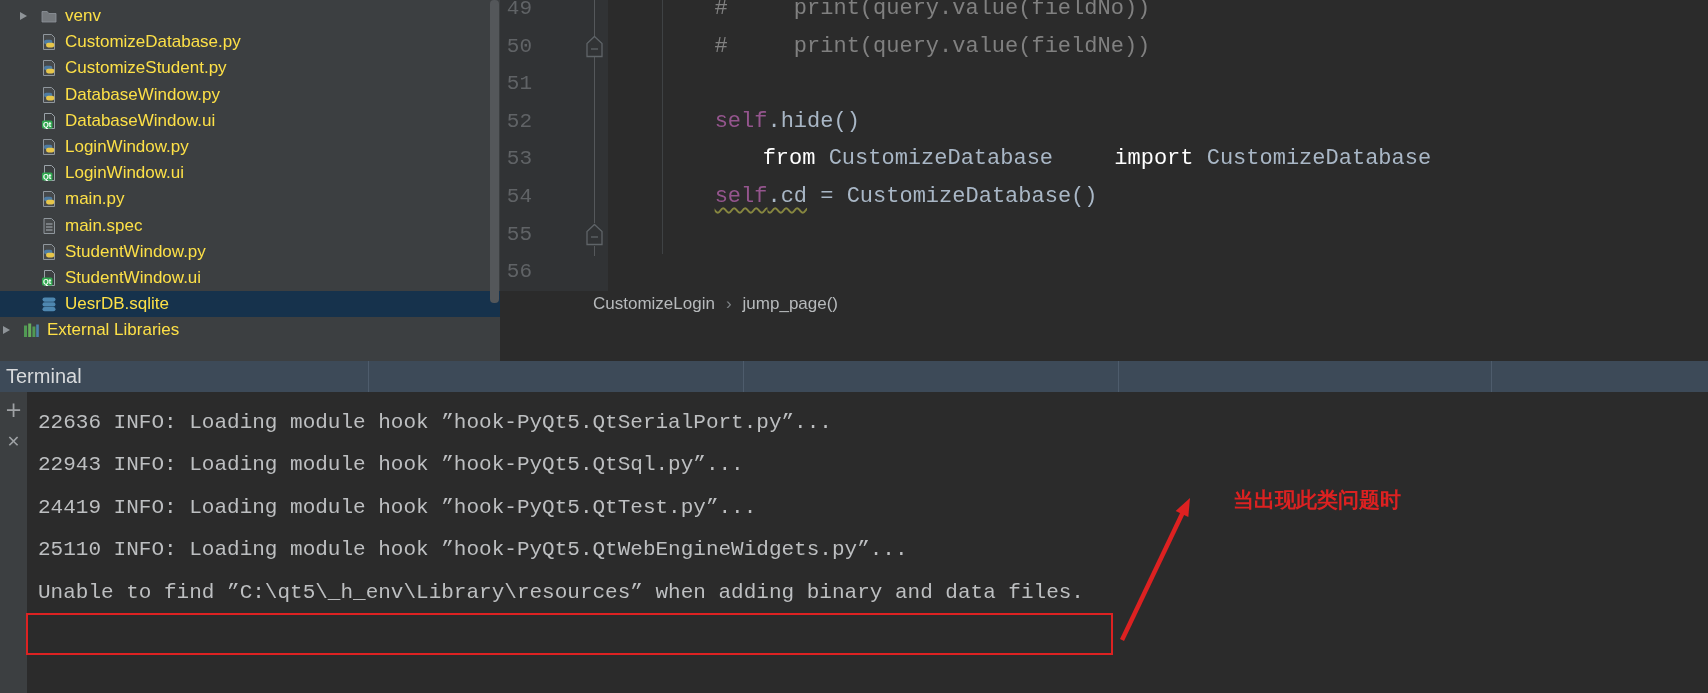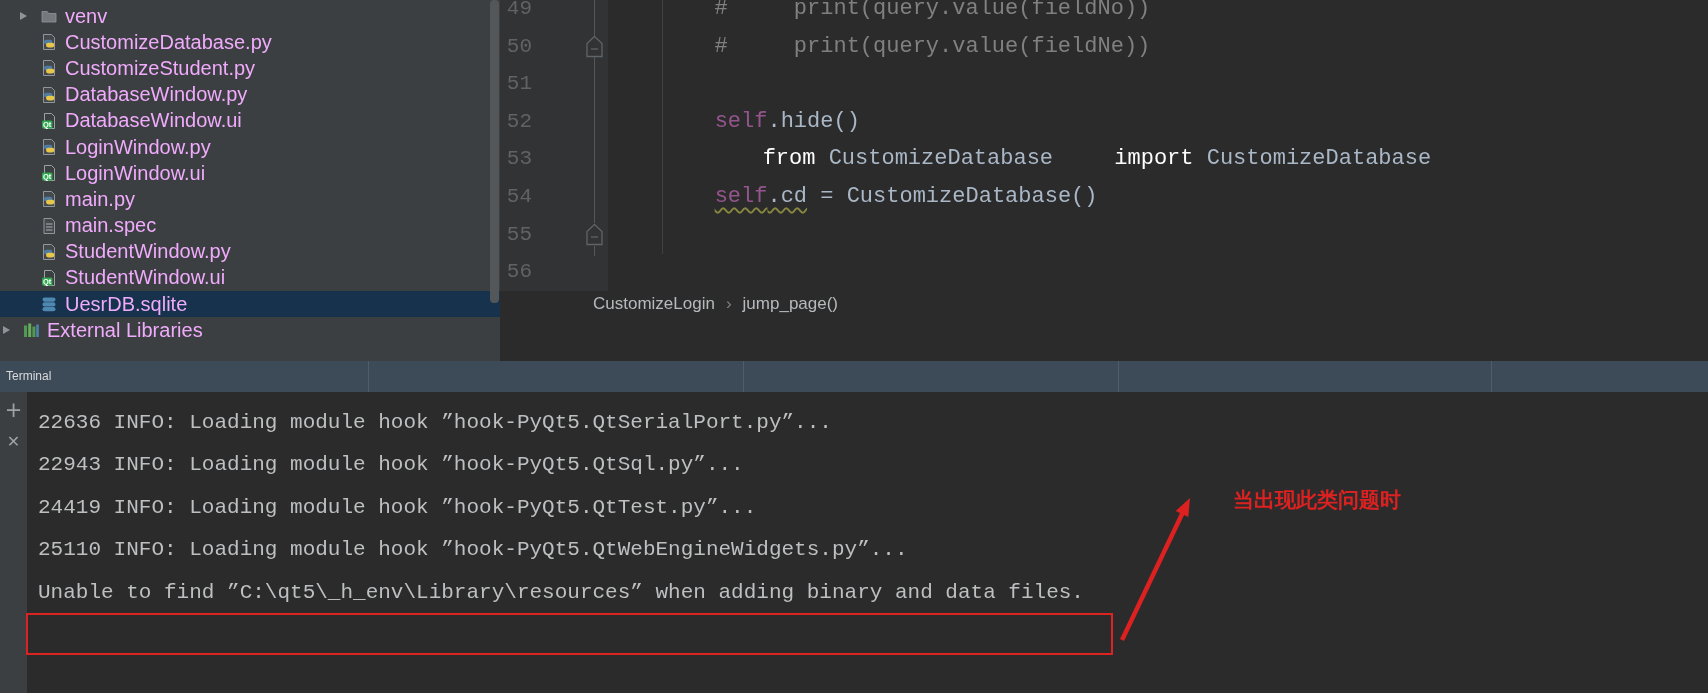--- a/index.html
+++ b/index.html
@@ -9,21 +9,21 @@
   
   .tree-panel{position:absolute;left:0;top:0;width:500px;height:361px;background:#3c3f41;overflow:hidden;}
   .tree-rows{padding-top:3px;}
   .tree-row{position:relative;height:26.2px;display:flex;align-items:center;padding-left:40px;}
   .tree-row.selected{background:#16324c;}
   .tree-row.root-item{padding-left:22px;}
   .chev{position:absolute;left:20px;top:50%;transform:translateY(-50%);width:0;height:0;
         border-left:7px solid #8f9498;border-top:4.5px solid transparent;border-bottom:4.5px solid transparent;}
   .root-item .chev{left:3px;}
   .ticon{width:18px;height:18px;margin-right:7px;flex:0 0 auto;display:flex;align-items:center;}
-  .tlabel{font-size:20px;color:#f0abfc;white-space:nowrap;}
+  .tlabel{font-size:17px;color:#fde047;white-space:nowrap;}
   .tree-scroll-thumb{position:absolute;left:490px;top:0;width:9px;height:303px;background:#54575a;border-radius:4px;}
 
   
   .editor-pane{position:absolute;left:500px;top:0;right:0;height:316px;background:#2b2b2b;overflow:hidden;}
   .gutter-bg{position:absolute;left:0;top:0;width:108px;height:336px;background:#313335;}
   .fold-connector{position:absolute;left:94px;width:1px;background:#55585b;}
   .indent-guide{position:absolute;left:162px;top:0;width:1px;height:254px;background:#3f4244;}
   .code-lines{position:absolute;left:0;top:-10px;right:0;}
   .code-line{position:relative;height:37.6px;}
   .ln{position:absolute;left:4px;top:0;width:28px;text-align:right;line-height:37.6px;
@@ -38,21 +38,21 @@
   .warn{text-decoration:underline;text-decoration-style:wavy;text-decoration-color:#87873f;
         text-underline-offset:5px;text-decoration-thickness:1.5px;}
   .h-scrollbar{position:absolute;left:106px;right:0;top:323px;height:11px;background:#5a5d5f;border-radius:2px;}
   .breadcrumb-bar{position:absolute;left:0;right:0;bottom:0;height:25px;background:#2b2b2b;
                   display:flex;align-items:center;padding-left:93px;box-sizing:border-box;}
   .crumb{font-size:17px;color:#b7babc;}
   .crumb-sep{font-size:17px;color:#7e8285;margin:0 11px;}
 
   
   .terminal-header{position:absolute;left:0;top:361px;width:1708px;height:31px;background:#3d4a58;}
-  .terminal-title{line-height:31px;padding-left:6px;font-size:12px;color:#d8dadc;}
+  .terminal-title{line-height:31px;padding-left:6px;font-size:20px;color:#d8dadc;}
   .th-div{position:absolute;top:0;width:1px;height:31px;background:rgba(140,160,180,0.22);}
 
   
   .terminal-body{position:absolute;left:0;top:392px;width:1708px;height:301px;background:#2b2b2b;}
   .term-toolbar{position:absolute;left:0;top:0;width:27px;height:301px;background:#3c3f41;}
   .term-icon{position:absolute;left:0;width:27px;text-align:center;color:#9fa2a5;
              font-family:"DejaVu Sans",sans-serif;cursor:default;}
   .term-icon.plus{top:6px;font-size:21px;}
   .term-icon.close{top:40px;font-size:16px;}
   .term-lines{position:absolute;left:38px;top:10px;right:0;}

